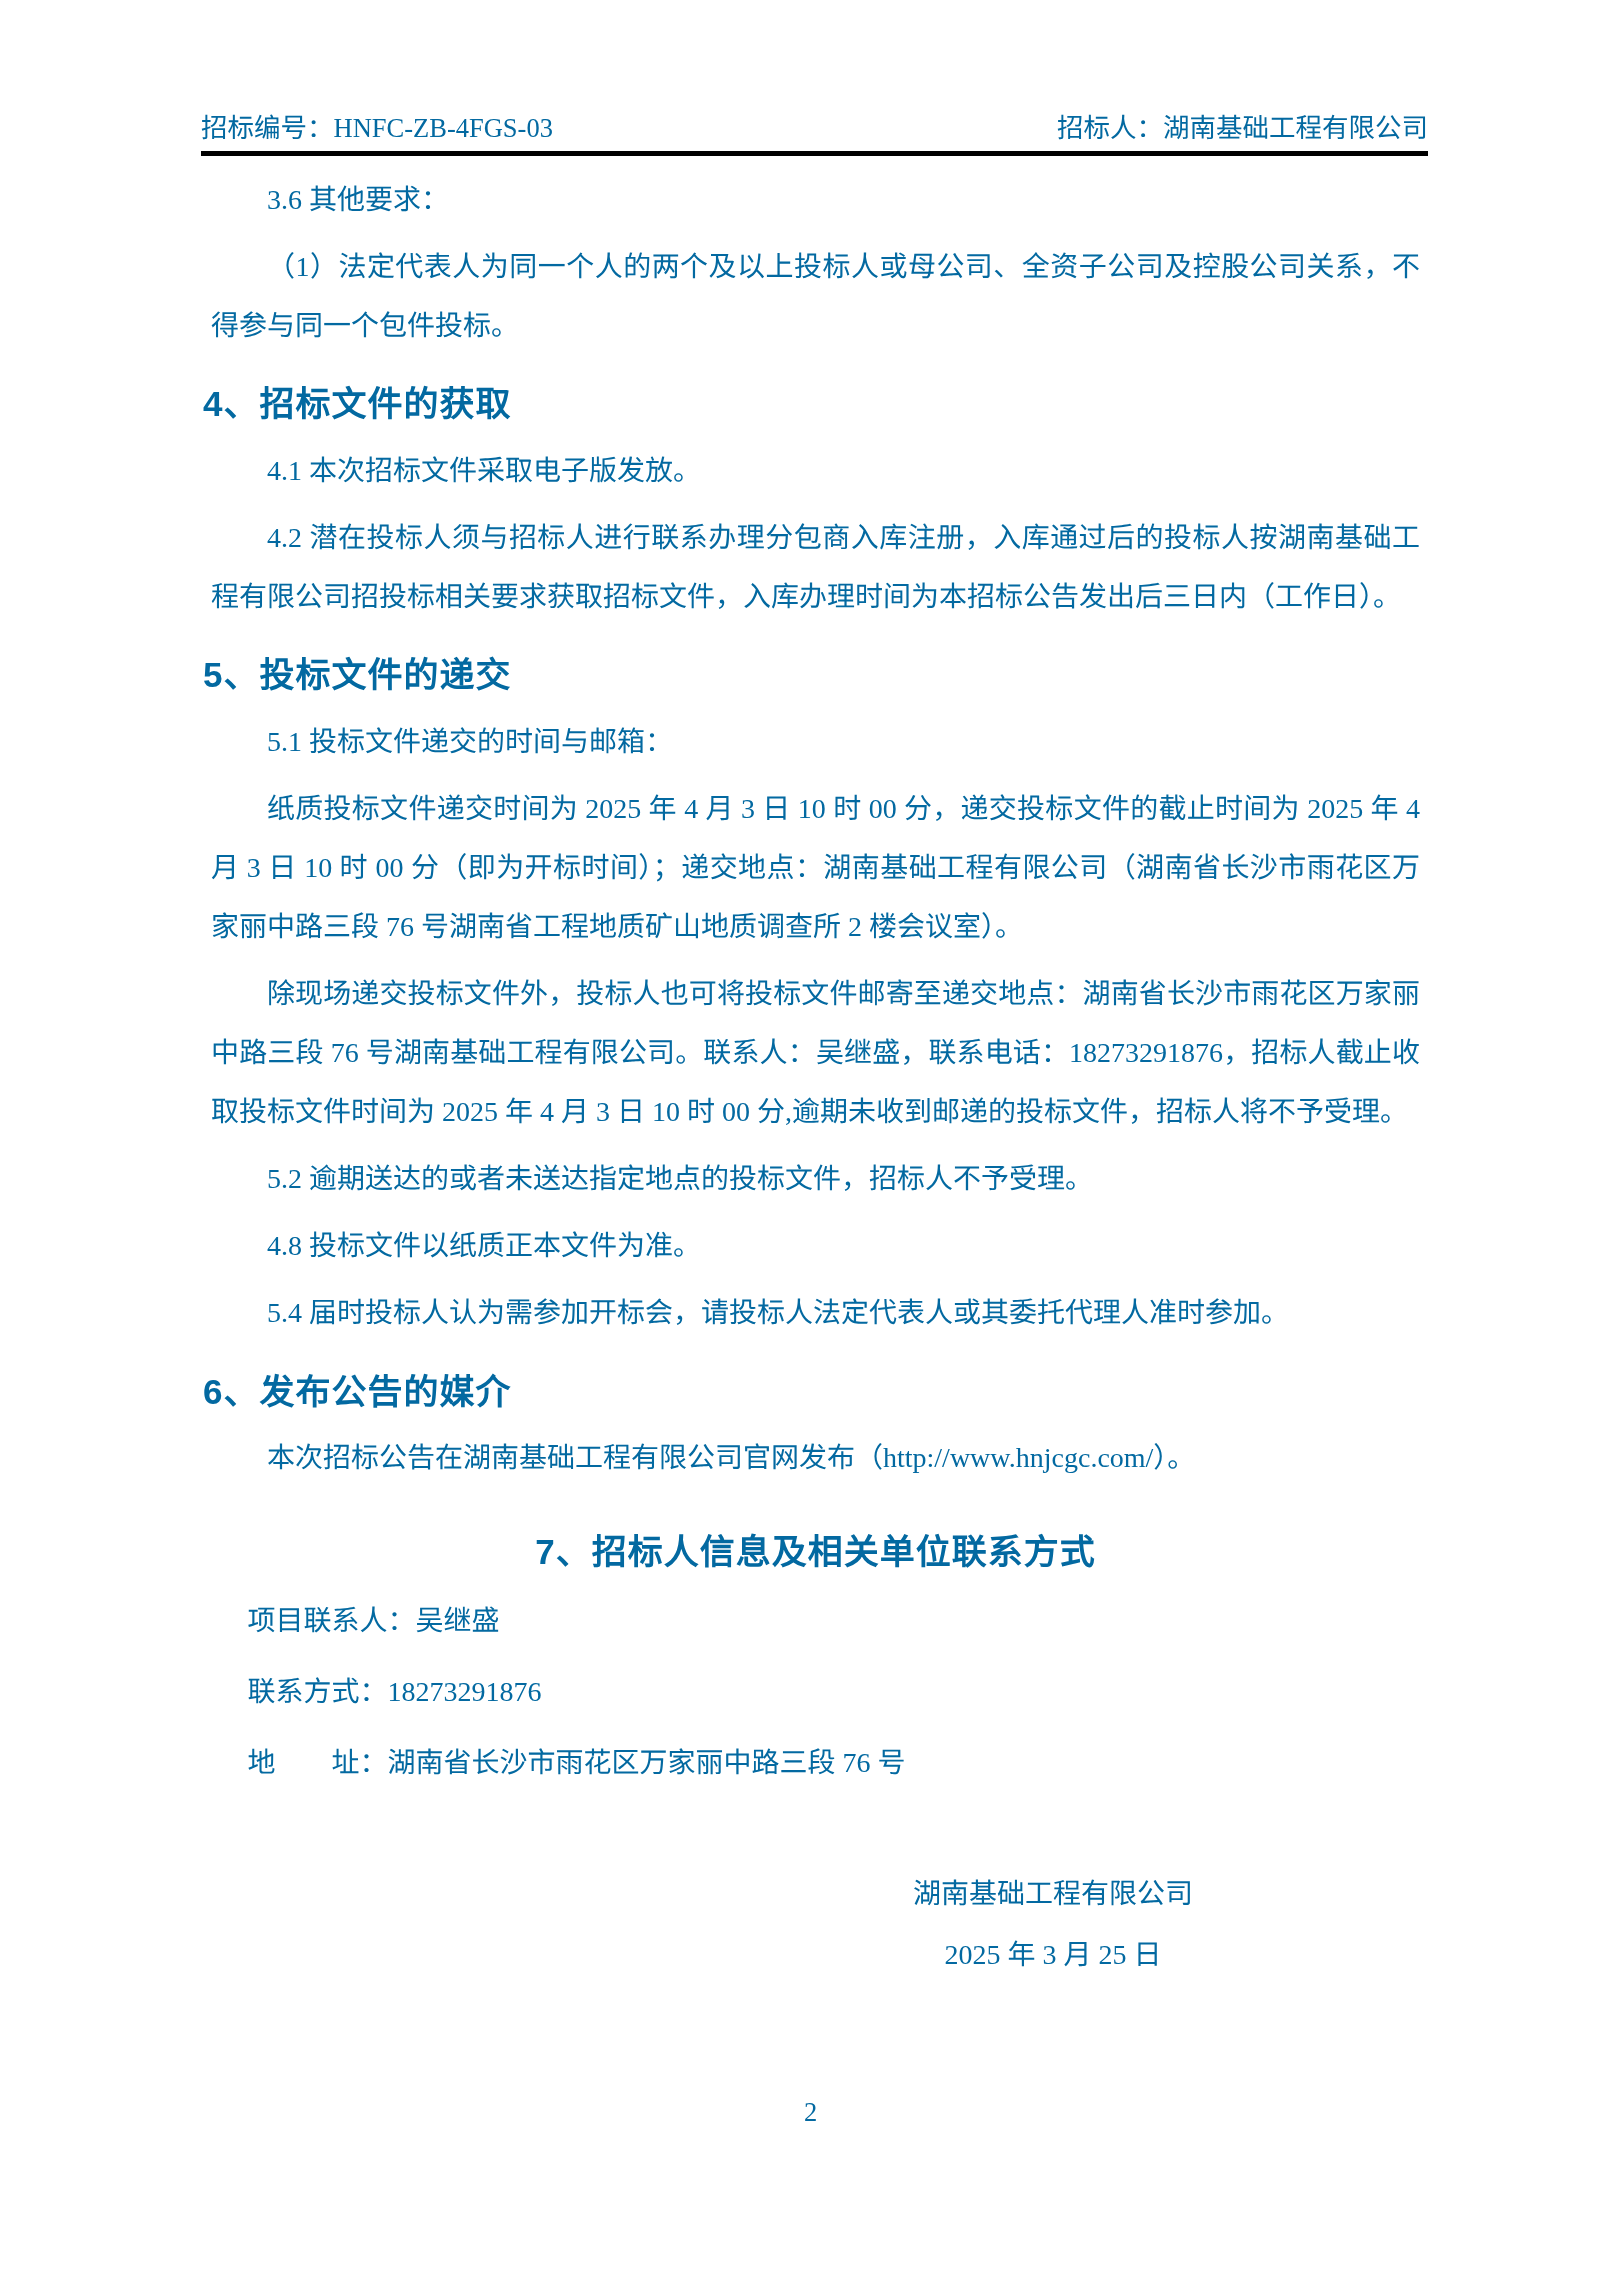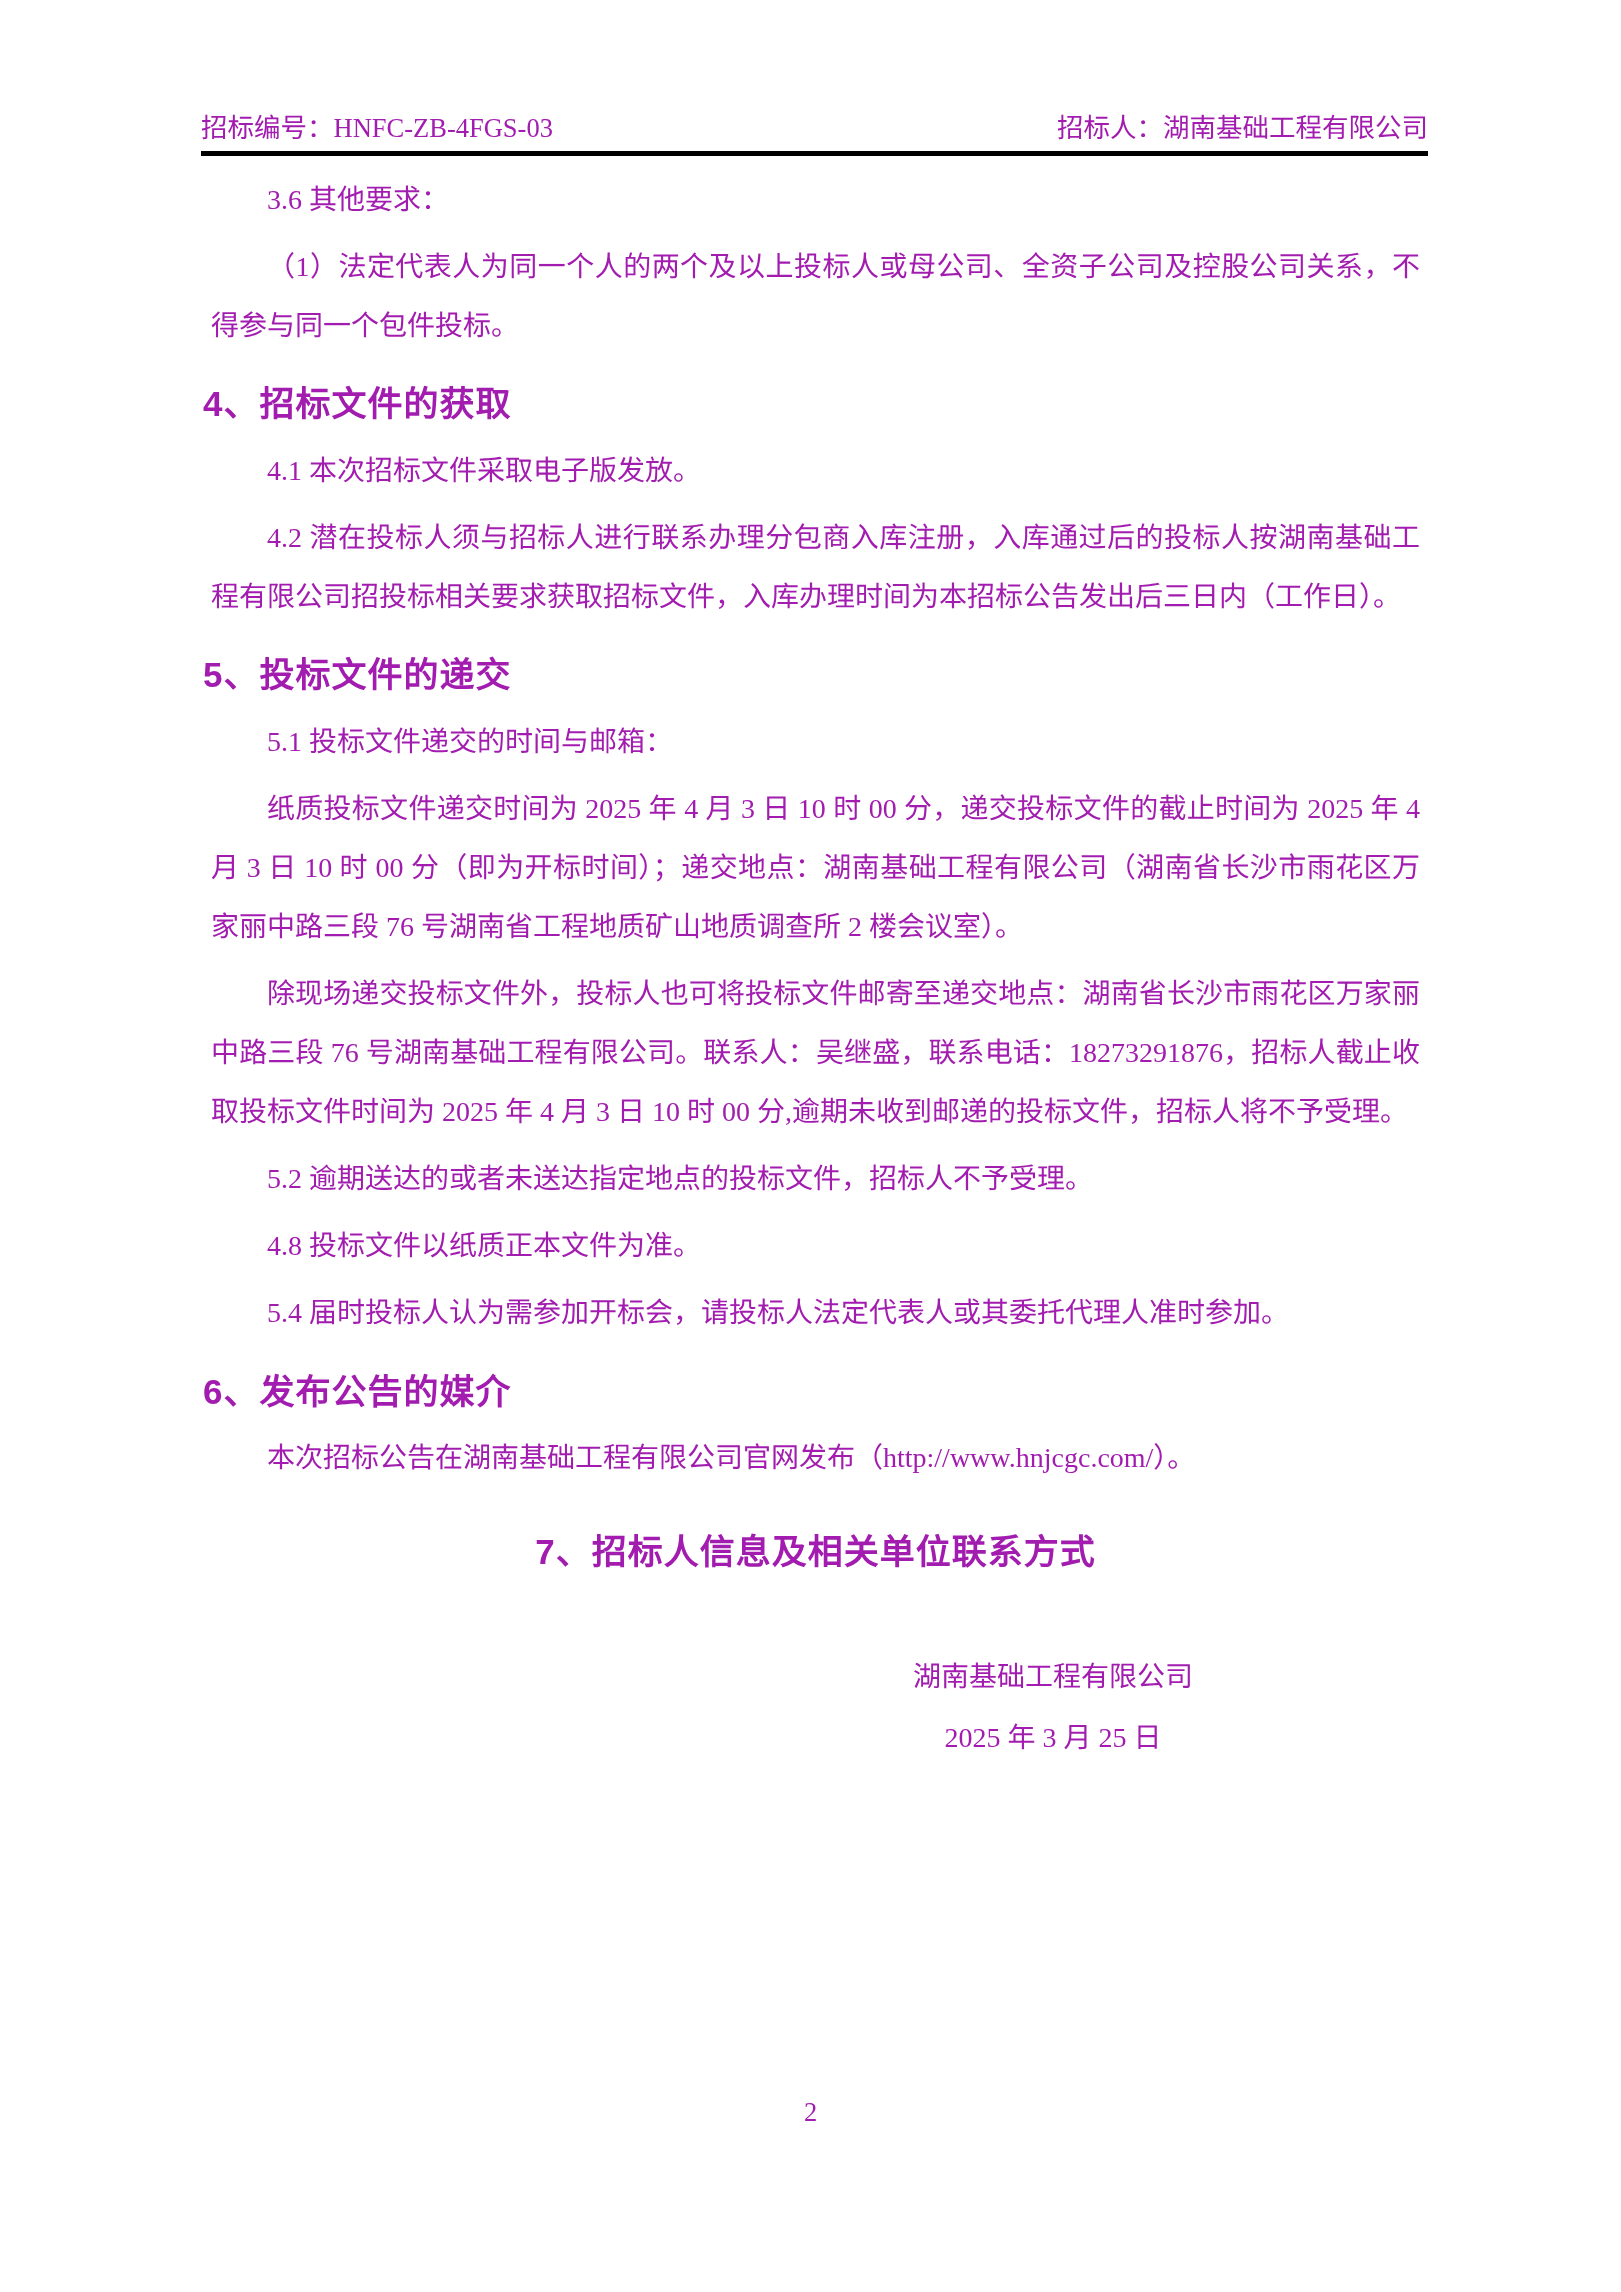--- a/index.html
+++ b/index.html
@@ -5,21 +5,21 @@
   html, body {
     margin: 0;
     padding: 0;
     background: #ffffff;
   }
   .page {
     position: relative;
     width: 1621px;
     height: 2293px;
     background: #ffffff;
-    color: #a21caf;
+    color: #0369a1;
     font-family: "Liberation Serif", "DejaVu Serif", serif;
     overflow: hidden;
   }
   
   .header {
     margin: 112px 193px 0 201px;
     padding-bottom: 5.9px;
     border-bottom: 5.9px solid #000000;
     display: flex;
     justify-content: space-between;
@@ -107,20 +107,25 @@
     <p>纸质投标文件递交时间为 2025 年 4 月 3 日 10 时 00 分，递交投标文件的截止时间为 2025 年 4 月 3 日 10 时 00 分（即为开标时间）；递交地点：湖南基础工程有限公司（湖南省长沙市雨花区万家丽中路三段 76 号湖南省工程地质矿山地质调查所 2 楼会议室）。</p>
     <p><span>除现场递交投标文件外，投标人也可将投标文件邮寄至递交地点：湖南省长沙市雨花区万家丽中路三段 76 号湖南基础工程有限公司。联系人：吴继盛，联系电话：18273291876，</span><b>招标人截止收取投标文件时间为</b><span> 2025 年 4 月 3 日 10 时 00 分,逾期未收到邮递的投标文件，招标人将不予受理。</span></p>
     <p>5.2 逾期送达的或者未送达指定地点的投标文件，招标人不予受理。</p>
     <p><span>4.8 投标文件以</span><b>纸质正本文件</b><span>为准。</span></p>
     <p>5.4 届时投标人认为需参加开标会，请投标人法定代表人或其委托代理人准时参加。</p>
 
     <h2 class="sec">6、发布公告的媒介</h2>
     <p>本次招标公告在湖南基础工程有限公司官网发布（http://www.hnjcgc.com/）。</p>
 
     <h2 class="sec more-top">7、招标人信息及相关单位联系方式</h2>
+    <div class="contact">
+      <p>项目联系人：吴继盛</p>
+      <p>联系方式：18273291876</p>
+      <p>地　　址：湖南省长沙市雨花区万家丽中路三段 76 号</p>
+    </div>
 
     <div class="signature">
       <div class="sig-inner">
         <div>湖南基础工程有限公司</div>
         <div>2025 年 3 月 25 日</div>
       </div>
     </div>
 
   </div>
 

